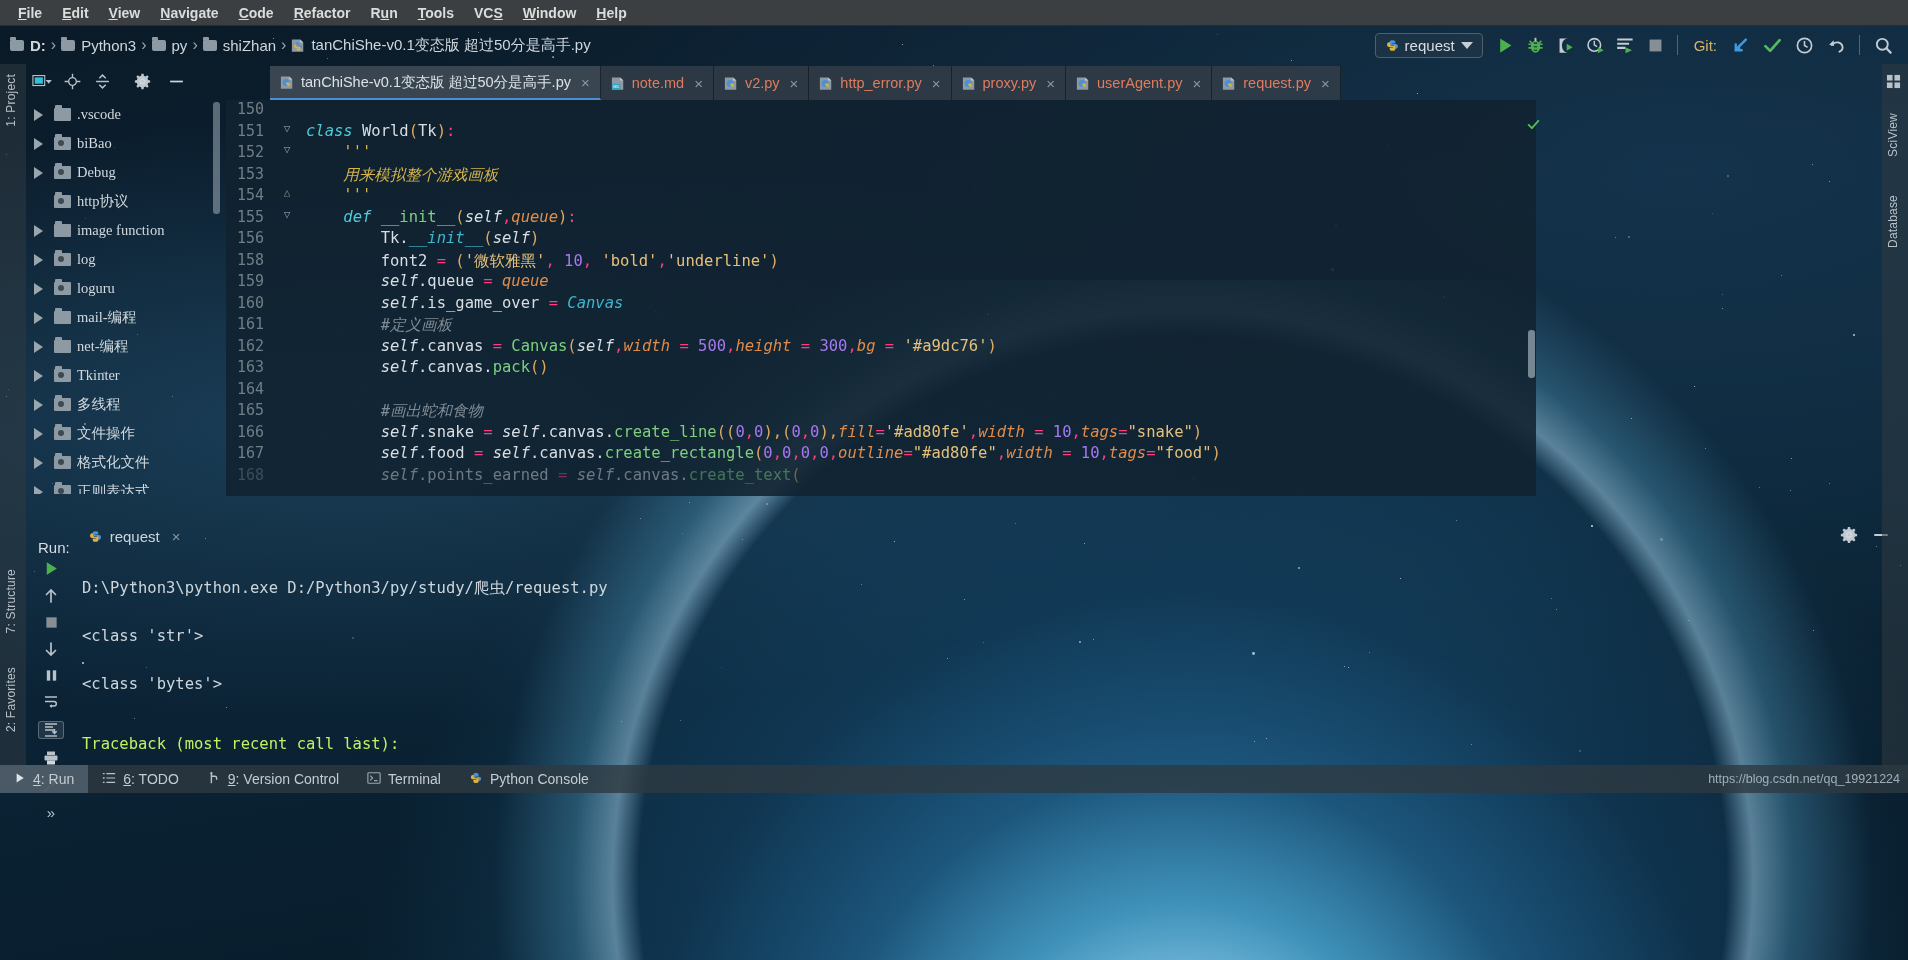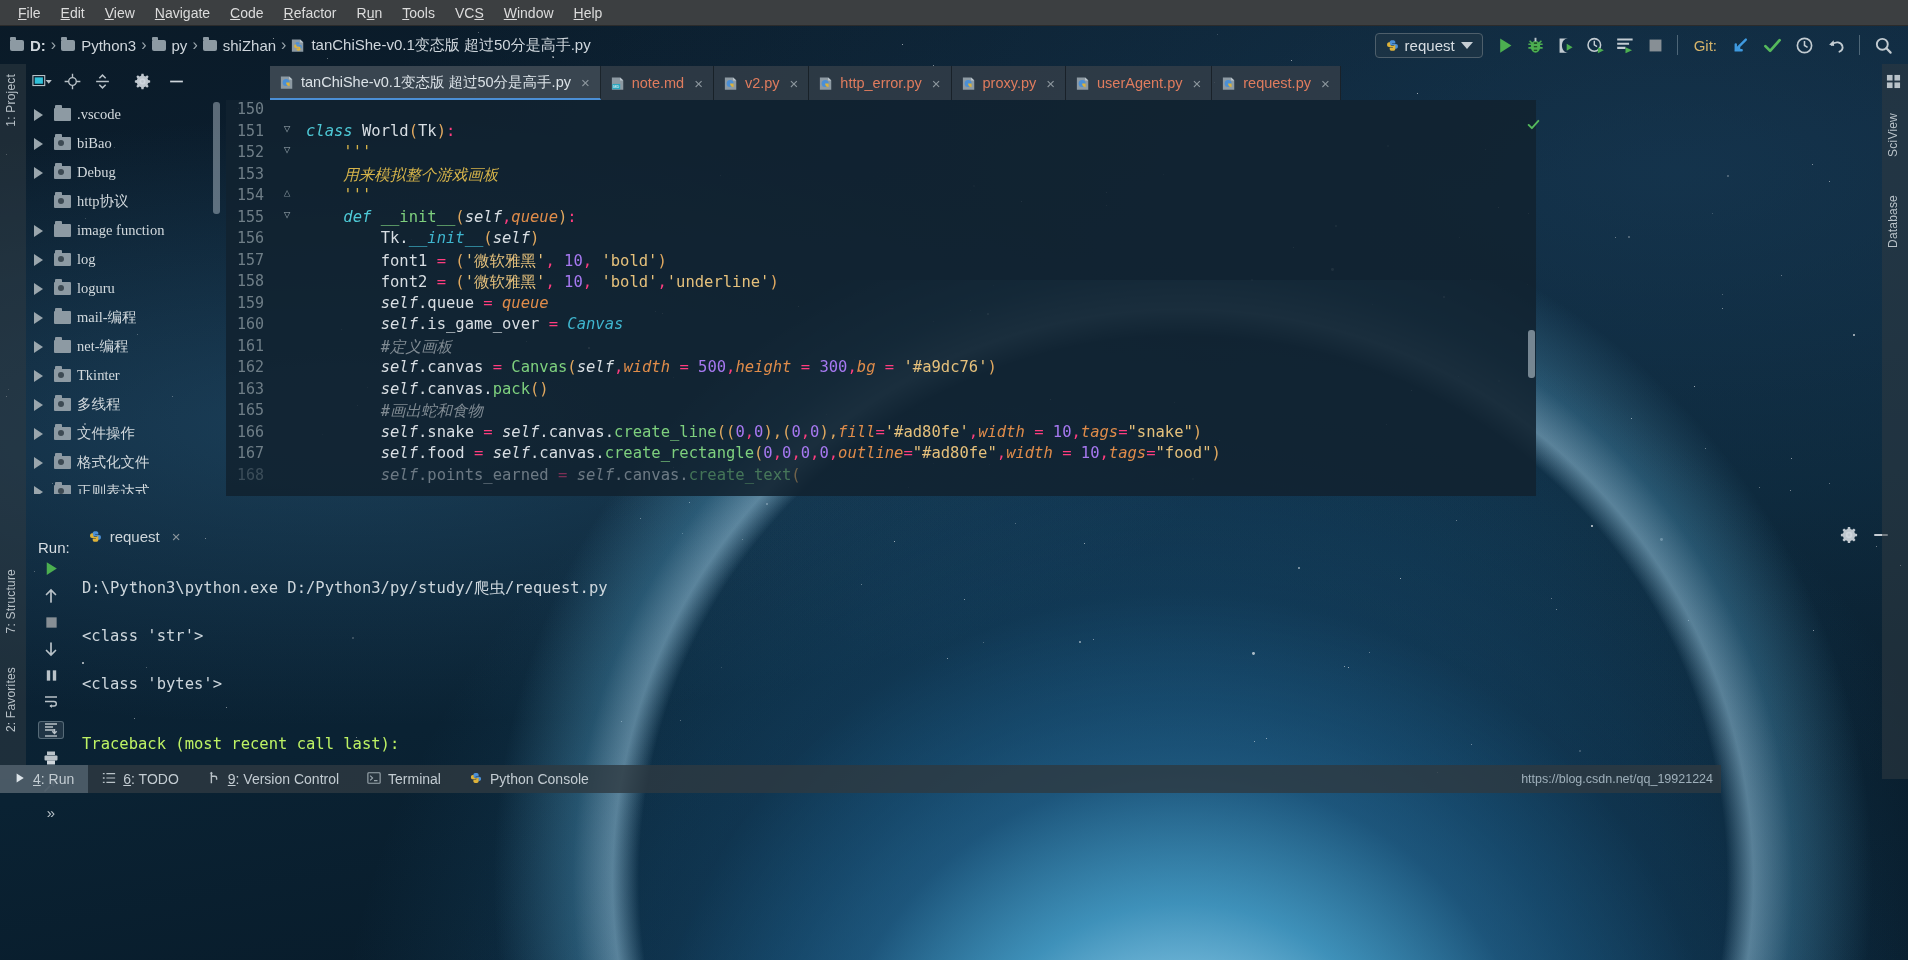--- a/index.html
+++ b/index.html
@@ -32,20 +32,21 @@
 
   
   .layer{position:absolute;z-index:5;}
 
   
   #menubar{
     left:0;top:0;width:1908px;height:26px;
     background:#3c3f41;border-bottom:1px solid #2b2b2b;
     display:flex;align-items:center;padding-left:8px;box-sizing:border-box;
     z-index:30;
+    font-weight:bold;
   }
   .menu-item{
     color:#dcdcdc;font-size:14px;padding:2px 10px;white-space:nowrap;cursor:default;
   }
   .mn{text-decoration:underline;}
 
   
   #navbar{
     left:0;top:26px;width:1908px;height:38px;
     display:flex;align-items:center;padding-left:10px;box-sizing:border-box;
@@ -191,21 +192,21 @@
   #console{
     position:absolute;left:56px;top:32px;width:1820px;height:208px;
     font-family:"DejaVu Sans Mono","Liberation Mono",monospace;
     font-size:15.5px;line-height:24px;white-space:pre;overflow:hidden;color:#c9d3d9;
   }
   .c-white{color:#cdd6dc;}
   .c-err{color:#bef264;margin-top:12px;}
 
   
   #status{
-    left:0;top:765px;width:1721px;height:28px;z-index:28;
+    left:0;top:765px;width:1908px;height:28px;z-index:28;
     background:rgba(46,57,65,.80);
     display:flex;align-items:center;gap:0;color:#c3ccd2;font-size:14px;
   }
   .sitem{display:flex;align-items:center;gap:7px;padding:0 14px;height:28px;white-space:nowrap;}
   .sitem.sel{background:rgba(86,102,115,.75);}
   #watermark{
     margin-left:auto;padding-right:8px;color:#9fb0bb;font-size:12.5px;
   }
   .ul{text-decoration:underline;}
 </style>
@@ -716,34 +717,34 @@
   <div class="cline"><span class="gut">152</span><span class="fmark">▽</span><span class="code">    <span class="doc">'''</span></span></div>
 
   <div class="cline"><span class="gut">153</span><span class="fmark"></span><span class="code">    <span class="doc">用来模拟整个游戏画板</span></span></div>
 
   <div class="cline"><span class="gut">154</span><span class="fmark">△</span><span class="code">    <span class="doc">'''</span></span></div>
 
   <div class="cline"><span class="gut">155</span><span class="fmark">▽</span><span class="code">    <span class="k">def</span> <span class="fn">__init__</span><span class="pn">(</span><span class="sf">self</span><span class="op">,</span><span class="kwarg">queue</span><span class="pn">)</span><span class="op">:</span></span></div>
 
   <div class="cline"><span class="gut">156</span><span class="fmark"></span><span class="code">        <span class="id">Tk</span><span class="dot">.</span><span class="kw2">__init__</span><span class="pn">(</span><span class="sf">self</span><span class="pn">)</span></span></div>
 
-  <div class="cline"><span class="gut">157</span><span class="fmark"></span><span class="code">        <span class="id">font1</span> <span class="op">=</span> <span class="pn">(</span><span class="st">'微软雅黑'</span><span class="op">,</span> <span class="num">10</span><span class="op">,</span> <span class="st">'bold'</span><span class="pn">)</span></span></div>
 
   <div class="cline"><span class="gut">158</span><span class="fmark"></span><span class="code">        <span class="id">font2</span> <span class="op">=</span> <span class="pn">(</span><span class="st">'微软雅黑'</span><span class="op">,</span> <span class="num">10</span><span class="op">,</span> <span class="st">'bold'</span><span class="op">,</span><span class="st">'underline'</span><span class="pn">)</span></span></div>
 
   <div class="cline"><span class="gut">159</span><span class="fmark"></span><span class="code">        <span class="sf">self</span><span class="dot">.</span><span class="id">queue</span> <span class="op">=</span> <span class="kwarg">queue</span></span></div>
 
   <div class="cline"><span class="gut">160</span><span class="fmark"></span><span class="code">        <span class="sf">self</span><span class="dot">.</span><span class="id">is_game_over</span> <span class="op">=</span> <span class="kw2">Canvas</span></span></div>
 
   <div class="cline"><span class="gut">161</span><span class="fmark"></span><span class="code">        <span class="cm">#定义画板</span></span></div>
 
   <div class="cline"><span class="gut">162</span><span class="fmark"></span><span class="code">        <span class="sf">self</span><span class="dot">.</span><span class="id">canvas</span> <span class="op">=</span> <span class="fn">Canvas</span><span class="pn">(</span><span class="sf">self</span><span class="op">,</span><span class="kwarg">width</span> <span class="op">=</span> <span class="num">500</span><span class="op">,</span><span class="kwarg">height</span> <span class="op">=</span> <span class="num">300</span><span class="op">,</span><span class="kwarg">bg</span> <span class="op">=</span> <span class="st">'#a9dc76'</span><span class="pn">)</span></span></div>
 
   <div class="cline"><span class="gut">163</span><span class="fmark"></span><span class="code">        <span class="sf">self</span><span class="dot">.</span><span class="id">canvas</span><span class="dot">.</span><span class="meth">pack</span><span class="pn">()</span></span></div>
 
+  <div class="cline"><span class="gut">164</span><span class="fmark"></span><span class="code"></span></div>
 
   <div class="cline"><span class="gut">165</span><span class="fmark"></span><span class="code">        <span class="cm">#画出蛇和食物</span></span></div>
 
   <div class="cline"><span class="gut">166</span><span class="fmark"></span><span class="code">        <span class="sf">self</span><span class="dot">.</span><span class="id">snake</span> <span class="op">=</span> <span class="sf">self</span><span class="dot">.</span><span class="id">canvas</span><span class="dot">.</span><span class="meth">create_line</span><span class="pn">((</span><span class="num">0</span><span class="op">,</span><span class="num">0</span><span class="pn">),(</span><span class="num">0</span><span class="op">,</span><span class="num">0</span><span class="pn">),</span><span class="kwarg">fill</span><span class="op">=</span><span class="st">'#ad80fe'</span><span class="op">,</span><span class="kwarg">width</span> <span class="op">=</span> <span class="num">10</span><span class="op">,</span><span class="kwarg">tags</span><span class="op">=</span><span class="st">"snake"</span><span class="pn">)</span></span></div>
 
   <div class="cline"><span class="gut">167</span><span class="fmark"></span><span class="code">        <span class="sf">self</span><span class="dot">.</span><span class="id">food</span> <span class="op">=</span> <span class="sf">self</span><span class="dot">.</span><span class="id">canvas</span><span class="dot">.</span><span class="meth">create_rectangle</span><span class="pn">(</span><span class="num">0</span><span class="op">,</span><span class="num">0</span><span class="op">,</span><span class="num">0</span><span class="op">,</span><span class="num">0</span><span class="op">,</span><span class="kwarg">outline</span><span class="op">=</span><span class="st">"#ad80fe"</span><span class="op">,</span><span class="kwarg">width</span> <span class="op">=</span> <span class="num">10</span><span class="op">,</span><span class="kwarg">tags</span><span class="op">=</span><span class="st">"food"</span><span class="pn">)</span></span></div>
 
   <div class="cline" style="opacity:.45;"><span class="gut">168</span><span class="fmark"></span><span class="code">        <span class="sf">self</span><span class="dot">.</span><span class="id">points_earned</span> <span class="op">=</span> <span class="sf">self</span><span class="dot">.</span><span class="id">canvas</span><span class="dot">.</span><span class="meth">create_text</span><span class="pn">(</span></span></div>
 
 </div>

